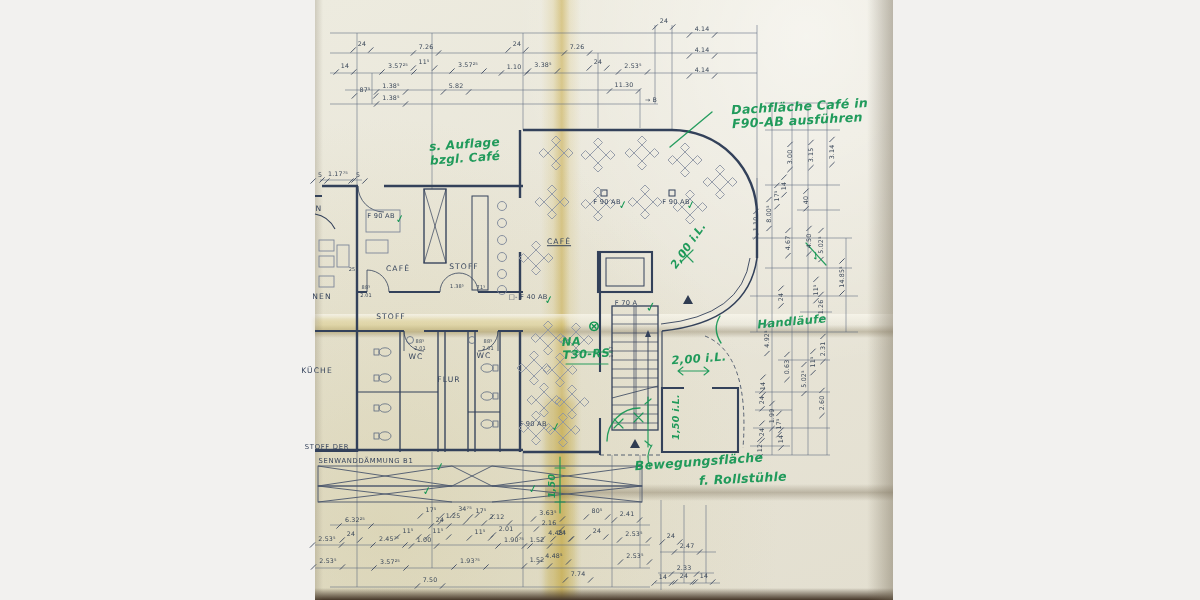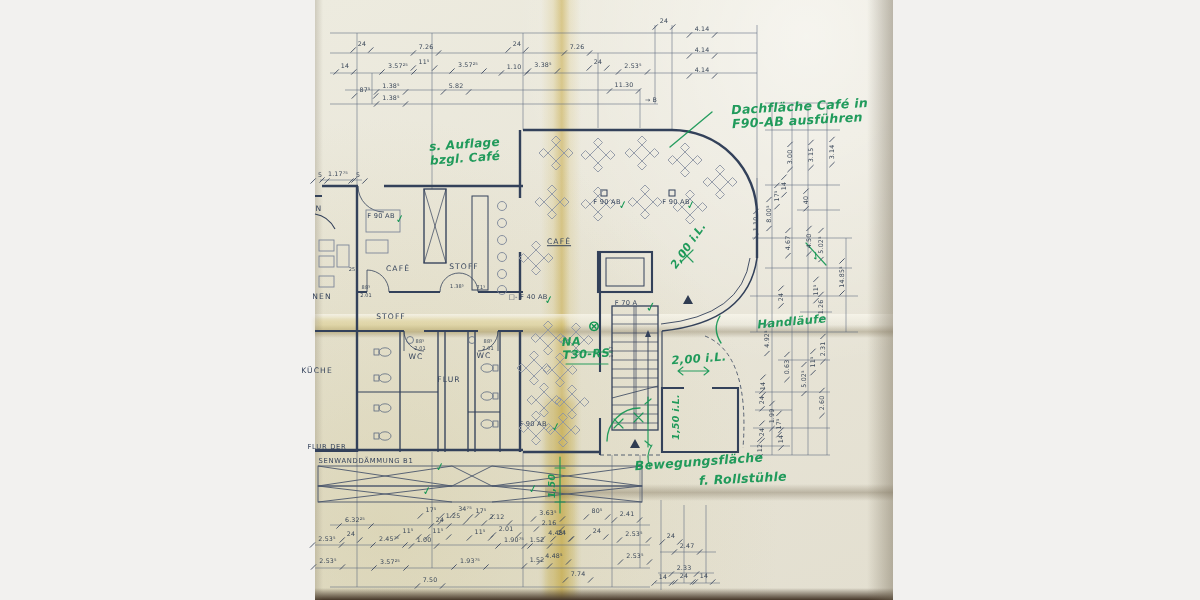--- a/index.html
+++ b/index.html
@@ -538,21 +538,21 @@
       <div class="lbl room" style="left: 449px; top: 380px; transform: translate(-50%, -50%) rotate(0deg);">FLUR</div>
       <div class="lbl room" style="left: 322px; top: 297px; transform: translate(-50%, -50%) rotate(0deg);">NEN</div>
       <div class="lbl room" style="left: 319px; top: 209px; transform: translate(-50%, -50%) rotate(0deg);">N</div>
       <div class="lbl room" style="left: 317px; top: 371px; transform: translate(-50%, -50%) rotate(0deg);">KÜCHE</div>
       <div class="lbl fire" style="left: 381px; top: 216px; transform: translate(-50%, -50%) rotate(0deg);">F 90 AB</div>
       <div class="lbl fire" style="left: 607px; top: 202px; transform: translate(-50%, -50%) rotate(0deg);">F 90 AB</div>
       <div class="lbl fire" style="left: 676px; top: 202px; transform: translate(-50%, -50%) rotate(0deg);">F 90 AB</div>
       <div class="lbl fire" style="left: 528px; top: 297px; transform: translate(-50%, -50%) rotate(0deg);">□- F 40 AB</div>
       <div class="lbl fire" style="left: 626px; top: 303px; transform: translate(-50%, -50%) rotate(0deg);">F 70 A</div>
       <div class="lbl fire" style="left: 533px; top: 424px; transform: translate(-50%, -50%) rotate(0deg);">F 90 AB</div>
-      <div class="lbl pnote" style="left: 327px; top: 447px; transform: translate(-50%, -50%) rotate(0deg);">FLUR DER</div>
+      <div class="lbl pnote" style="left: 327px; top: 447px; transform: translate(-50%, -50%) rotate(0deg);">STOFF DER</div>
       <div class="lbl pnote" style="left: 366px; top: 461px; transform: translate(-50%, -50%) rotate(0deg);">SENWANDDÄMMUNG B1</div>
       <div class="lbl hand" style="left: 800px; top: 114px; transform: translate(-50%, -50%) rotate(-3deg); font-size: 12.5px;">Dachfläche Café in
 F90-AB ausführen</div>
       <div class="lbl hand" style="left: 465px; top: 152px; transform: translate(-50%, -50%) rotate(-4deg); font-size: 12px;">s. Auflage
 bzgl. Café</div>
       <div class="lbl hand" style="left: 586px; top: 348px; transform: translate(-50%, -50%) rotate(-3deg); font-size: 11.5px;">NA
 T30-RS</div>
       <div class="lbl hand" style="left: 689px; top: 246px; transform: translate(-50%, -50%) rotate(-55deg); font-size: 11px;">2,00 i.L.</div>
       <div class="lbl hand" style="left: 699px; top: 359px; transform: translate(-50%, -50%) rotate(-4deg); font-size: 11.5px;">2,00 i.L.</div>
       <div class="lbl hand" style="left: 792px; top: 322px; transform: translate(-50%, -50%) rotate(-5deg); font-size: 11.5px;">Handläufe</div>

